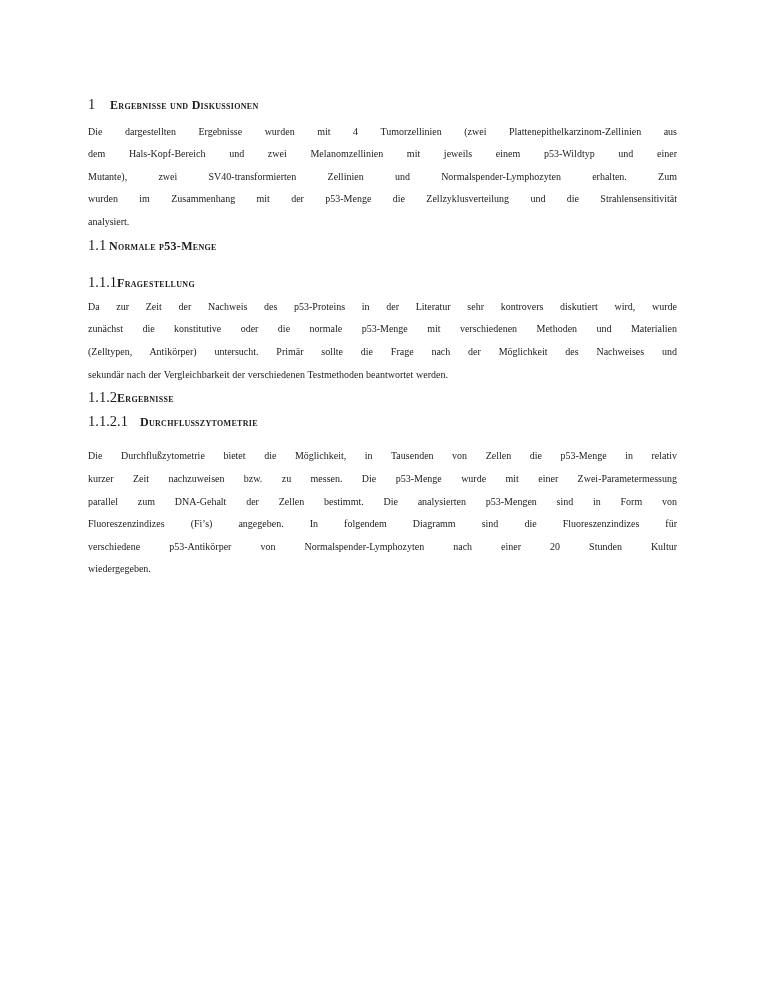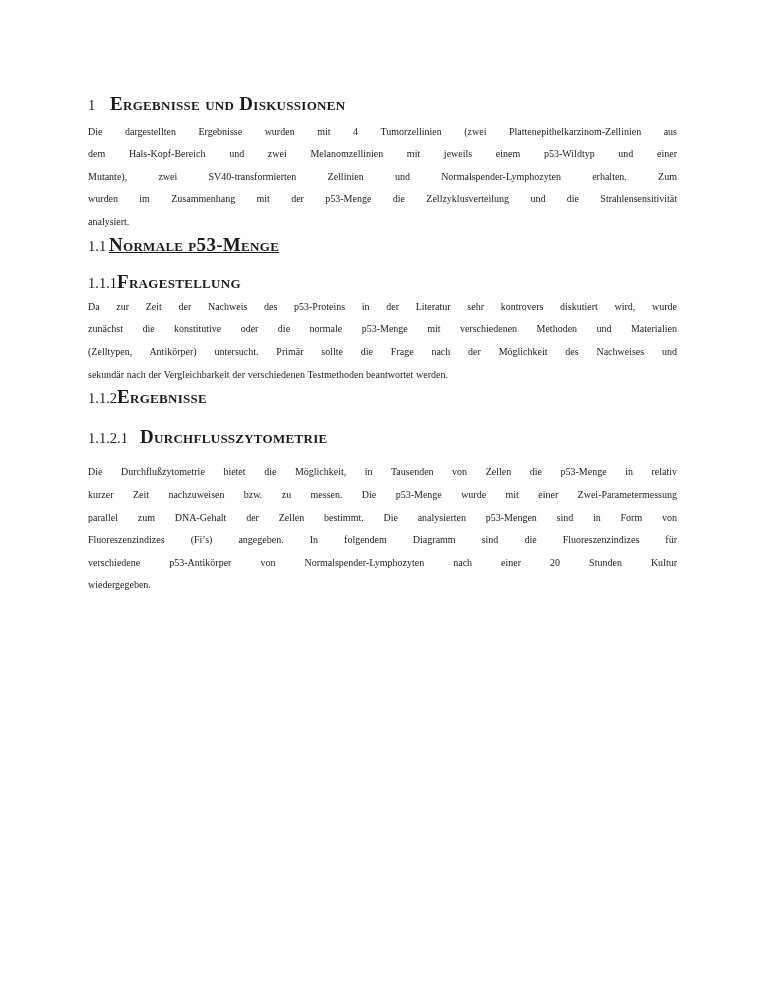--- a/index.html
+++ b/index.html
@@ -23,34 +23,34 @@
     white-space: nowrap;
   }
   .hnum {
     display: inline-block;
     font-size: 14.5px;
     font-weight: 400;
   }
   .htitle {
     font-weight: 700;
     font-variant: small-caps;
-    font-size: 19px;
+    font-size: 12px;
     letter-spacing: 0.3px;
   }
   .h1 .hnum { min-width: 22px; }
   .h2 .hnum { min-width: 21px; }
   .h3 .hnum { min-width: 29px; }
   .h4 .hnum { min-width: 27px; }
   .h5 .hnum { min-width: 52px; }
   .h1 { margin-bottom: 4px; }
   .p1 { margin-bottom: 34px; }
-  .h2 { margin-bottom: 14px; text-decoration: underline; }
+  .h2 { margin-bottom: 14px; }
   .h3 { margin-bottom: 1px; }
   .p2 { margin-bottom: 39px; }
-  .h4 { margin-bottom: 16px; }
+  .h4 { margin-bottom: 0; }
   .h5 { margin-bottom: 12px; }
   .para { margin: 0; }
   .line {
     font-size: 10px;
     line-height: 22.6px;
     text-align: justify;
     text-align-last: justify;
     word-spacing: 0.02em;
   }
   .line.last {

